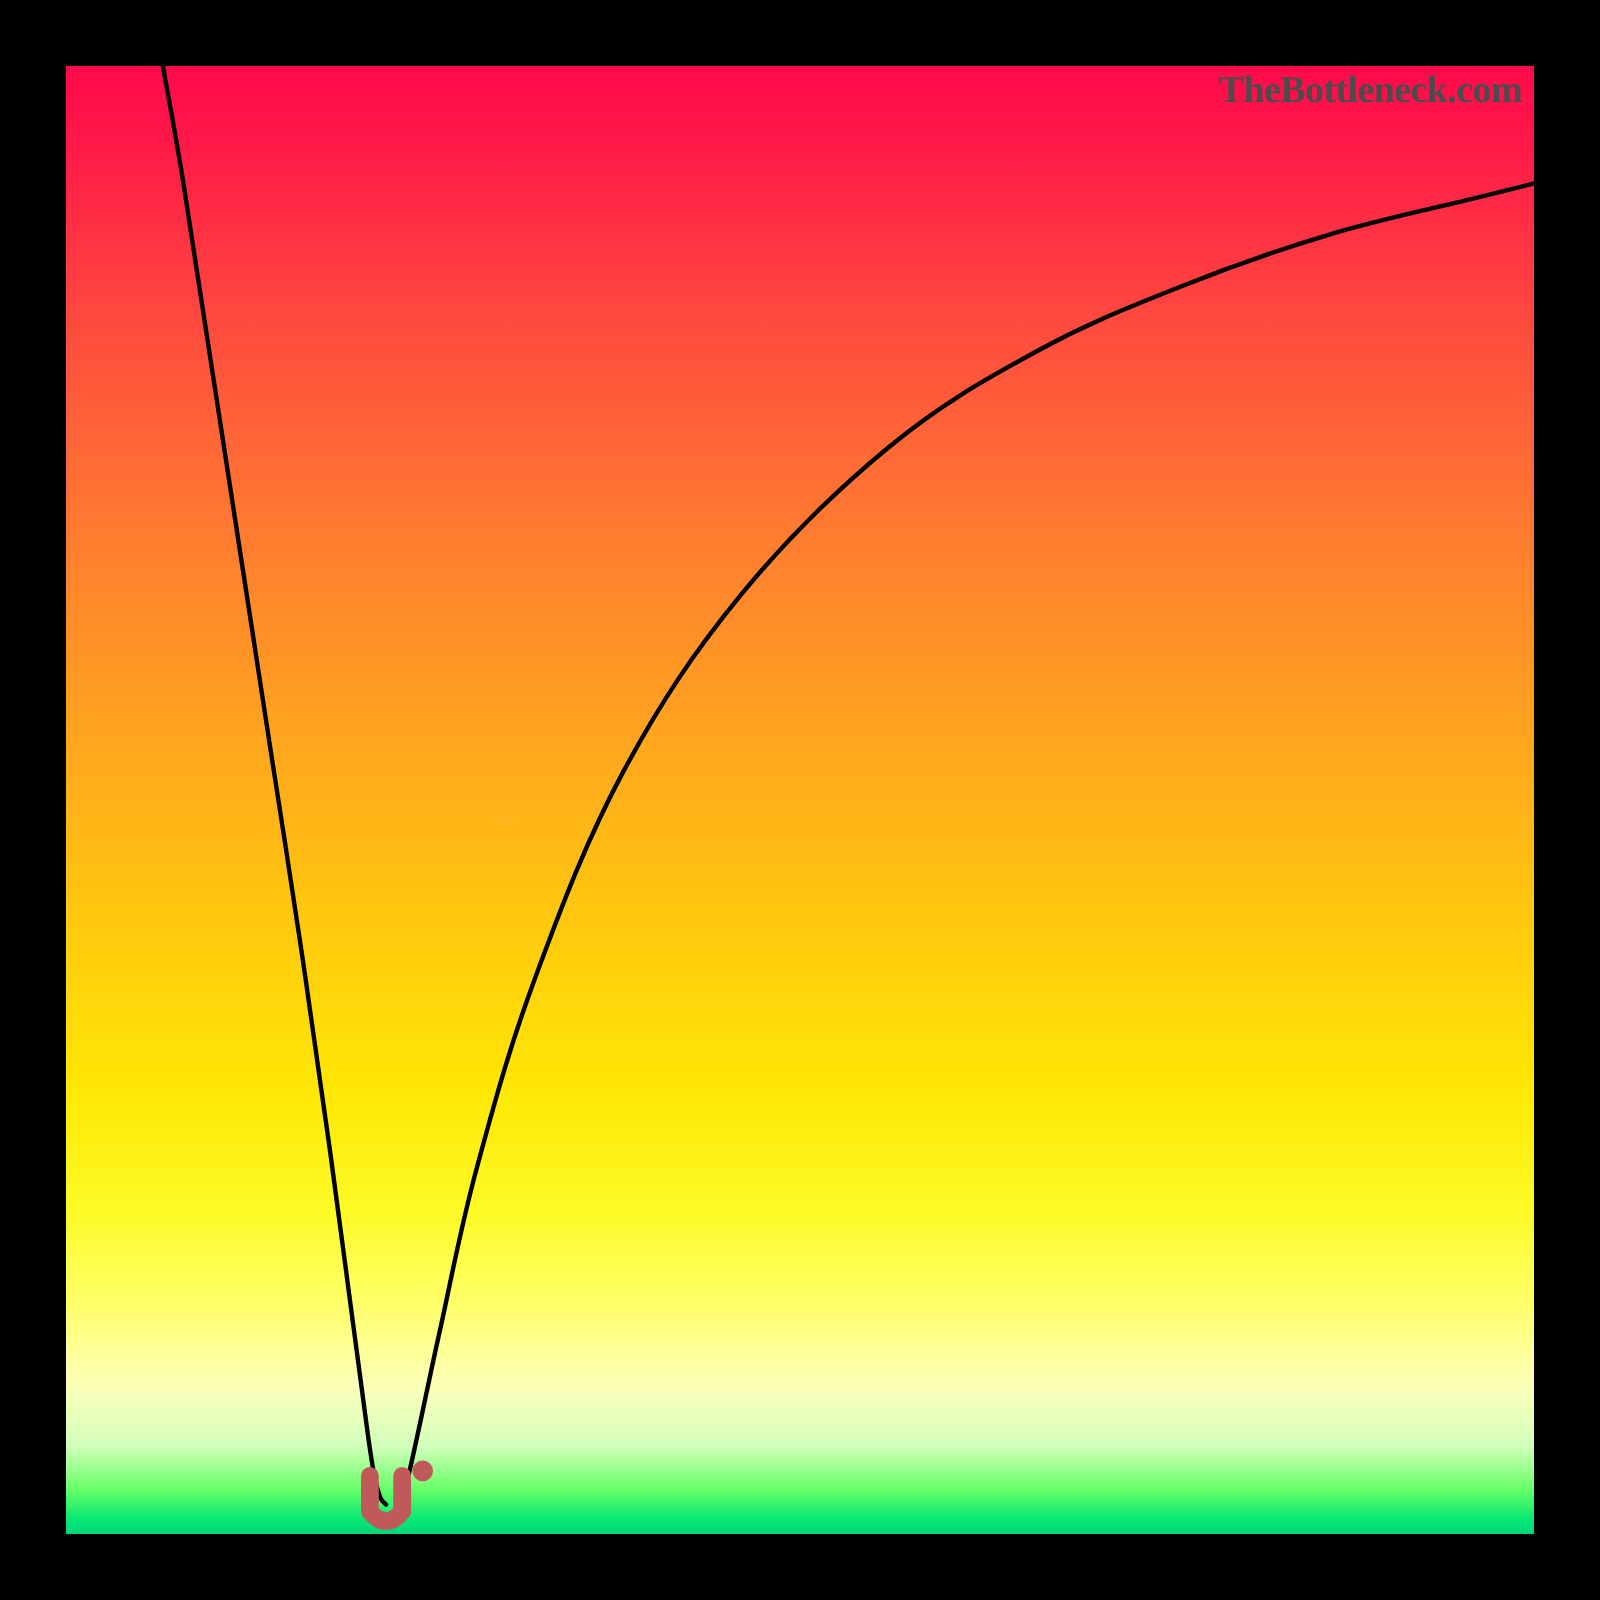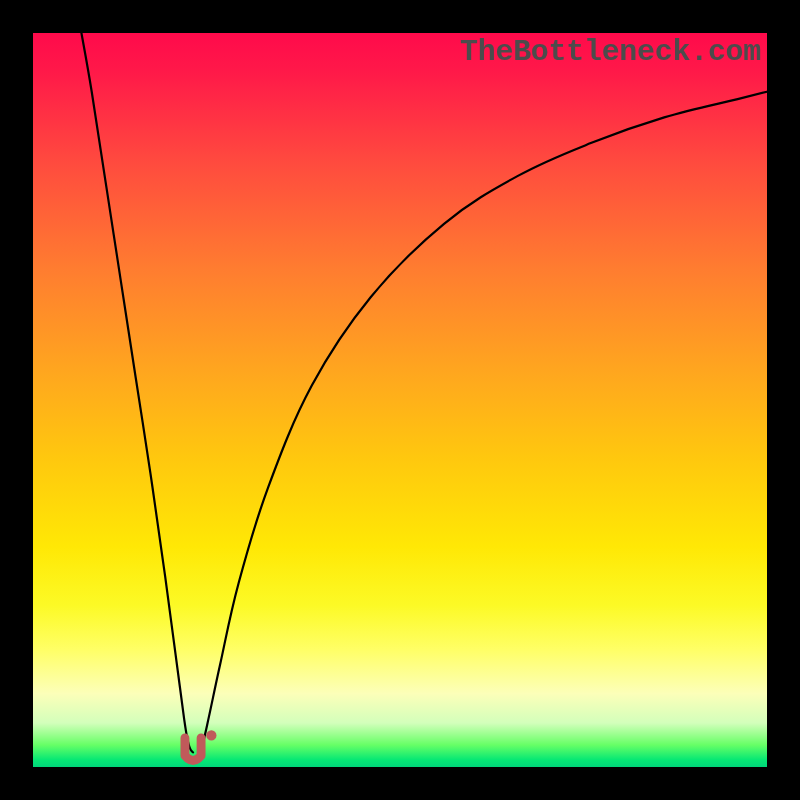--- a/index.html
+++ b/index.html
@@ -35,22 +35,22 @@
       #fcffb9 90%,
       #d3ffbb 94%,
       #66ff66 97%,
       #07e874 99%,
       #00d67a 100%);
   }
   .attribution {
     position: absolute;
     top: 2px;
     right: 6px;
-    font-family: Liberation Mono, monospace;
-    font-size: 30px;
+    font-family: Liberation Serif, serif;
+    font-size: 19px;
     font-weight: bold;
     color: #4c4c4c;
     white-space: nowrap;
     letter-spacing: -0.3px;
   }
   svg.curves {
     position: absolute;
     left: 0;
     top: 0;
     width: 734px;

